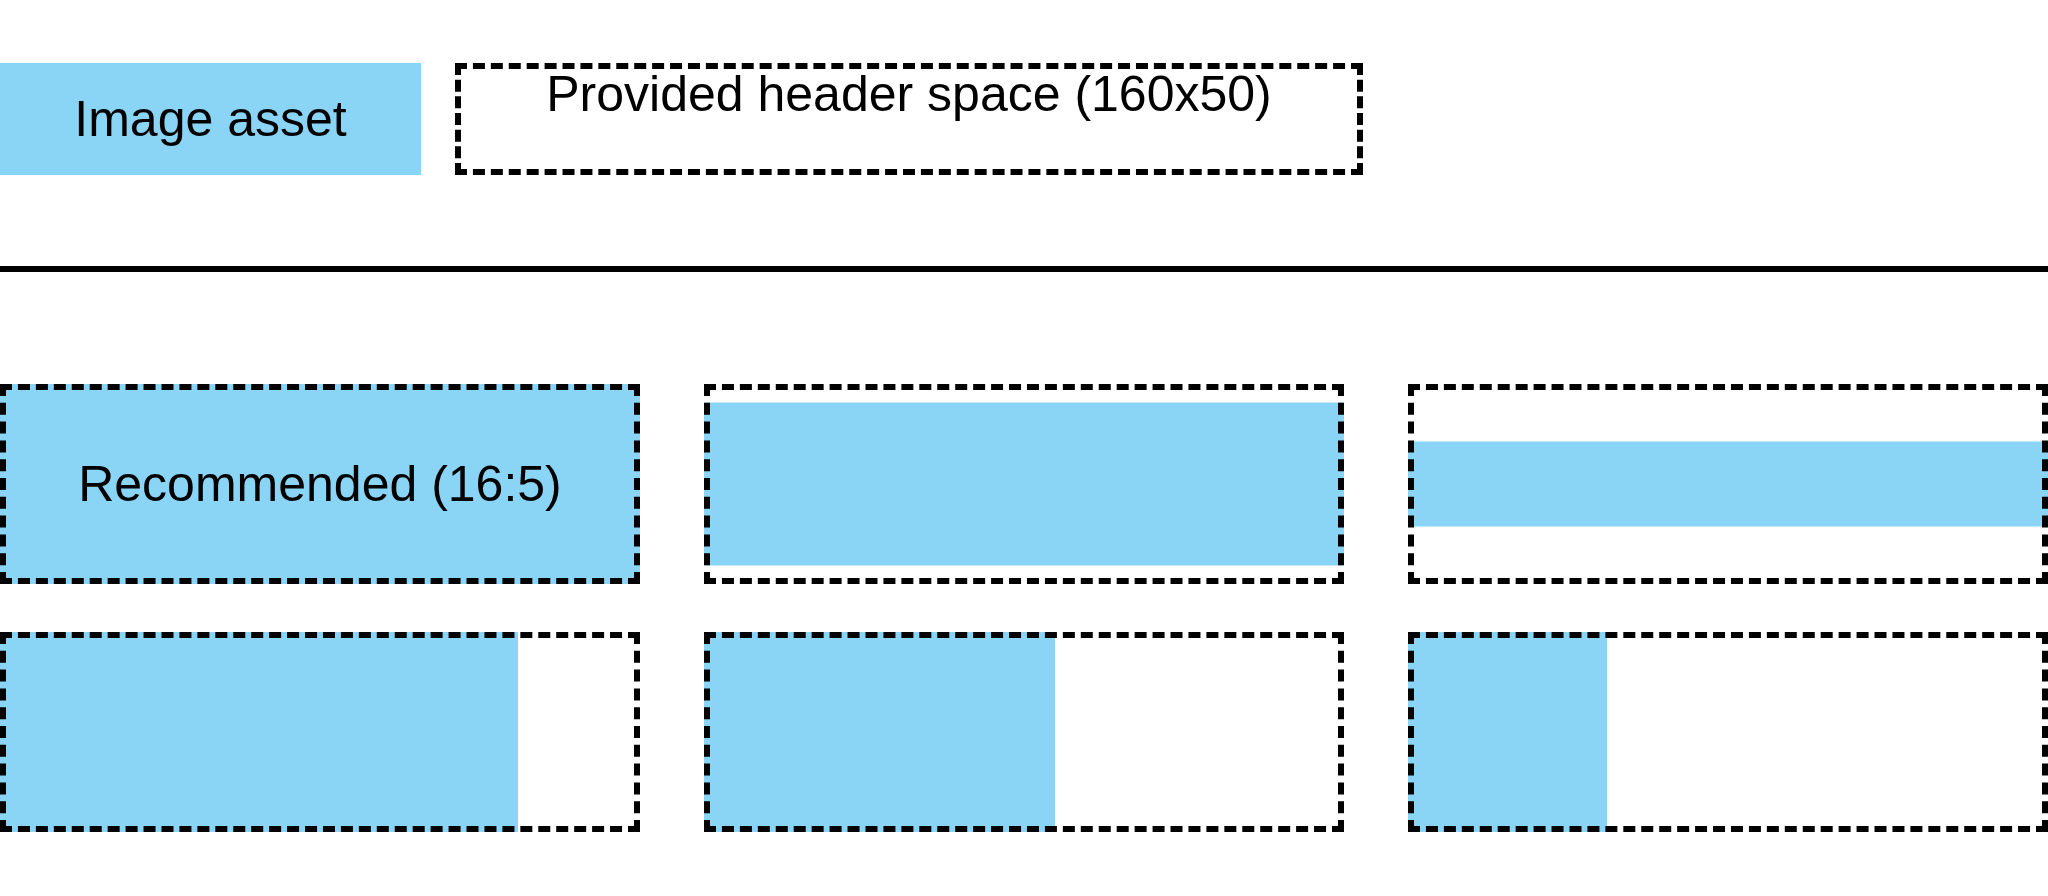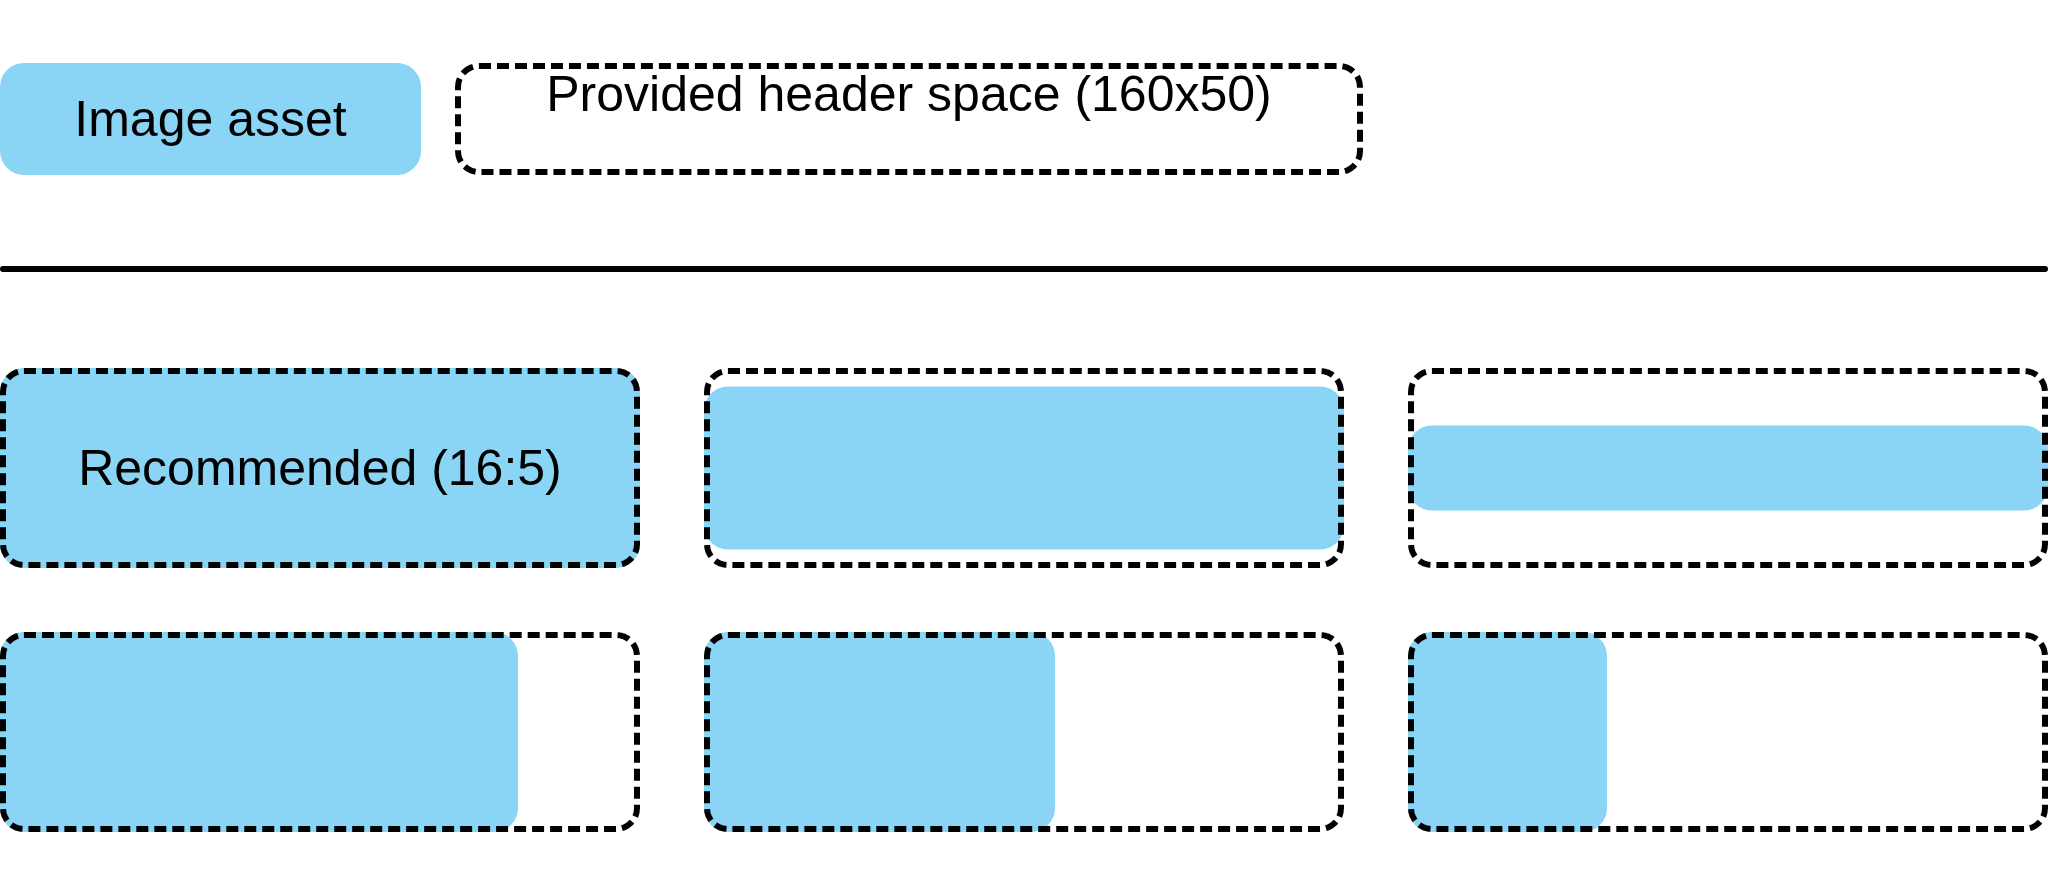--- a/index.html
+++ b/index.html
@@ -1,21 +1,21 @@
 <!DOCTYPE html>
 <html style="--asset-blue: #8ad4f6; --outline: #000000; --text: #000000; --background: #ffffff;"><head>
 <meta charset="utf-8">
 <style>
   :root {
     --asset-blue: #8ad4f6;
     --outline: #000000;
     --text: #000000;
     --background: #ffffff;
   }
-  * { box-sizing: border-box; border-radius: 24px; }
+  * { box-sizing: border-box; }
   html, body { margin: 0; padding: 0; }
   body {
     width: 2048px;
     height: 896px;
     position: relative;
     overflow: hidden;
     background: var(--background);
     font-family: "Liberation Sans", "DejaVu Sans", sans-serif;
     color: var(--text);
   }
@@ -60,21 +60,21 @@
     pointer-events: none;
   }
   .fill {
     position: absolute;
     background: var(--asset-blue);
     z-index: 1;
     display: flex; align-items: center; justify-content: center;
   }
   .fill.vcenter { left: 0; top: 50%; transform: translateY(-50%); }
   .fill.hleft   { left: 0; top: 0; }
-  .r1 { top: 368px; padding-left: 32px; }
+  .r1 { top: 384px; padding-left: 32px; }
   .r2 { top: 632px; }
   .c1 { left: 0; }
   .c2 { left: 704px; }
   .c3 { left: 1408px; }
 </style>
 </head>
 <body>
 
 <div>
   <div class="asset-swatch">

